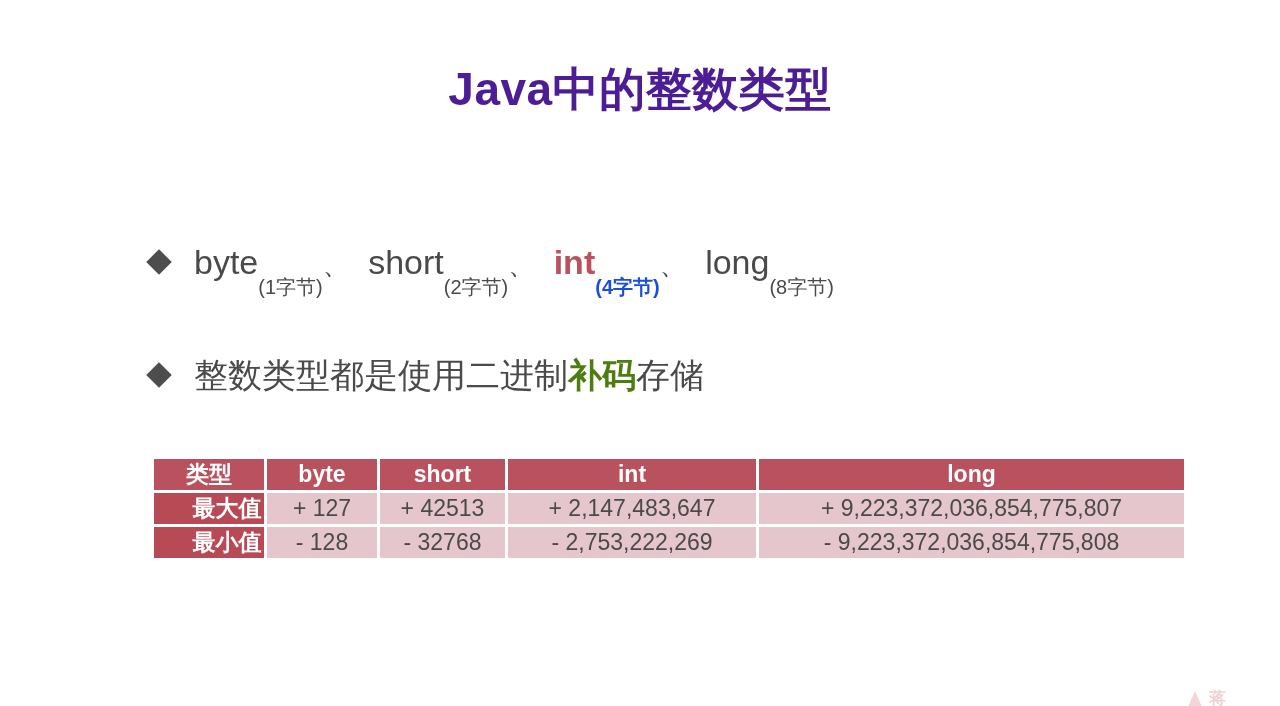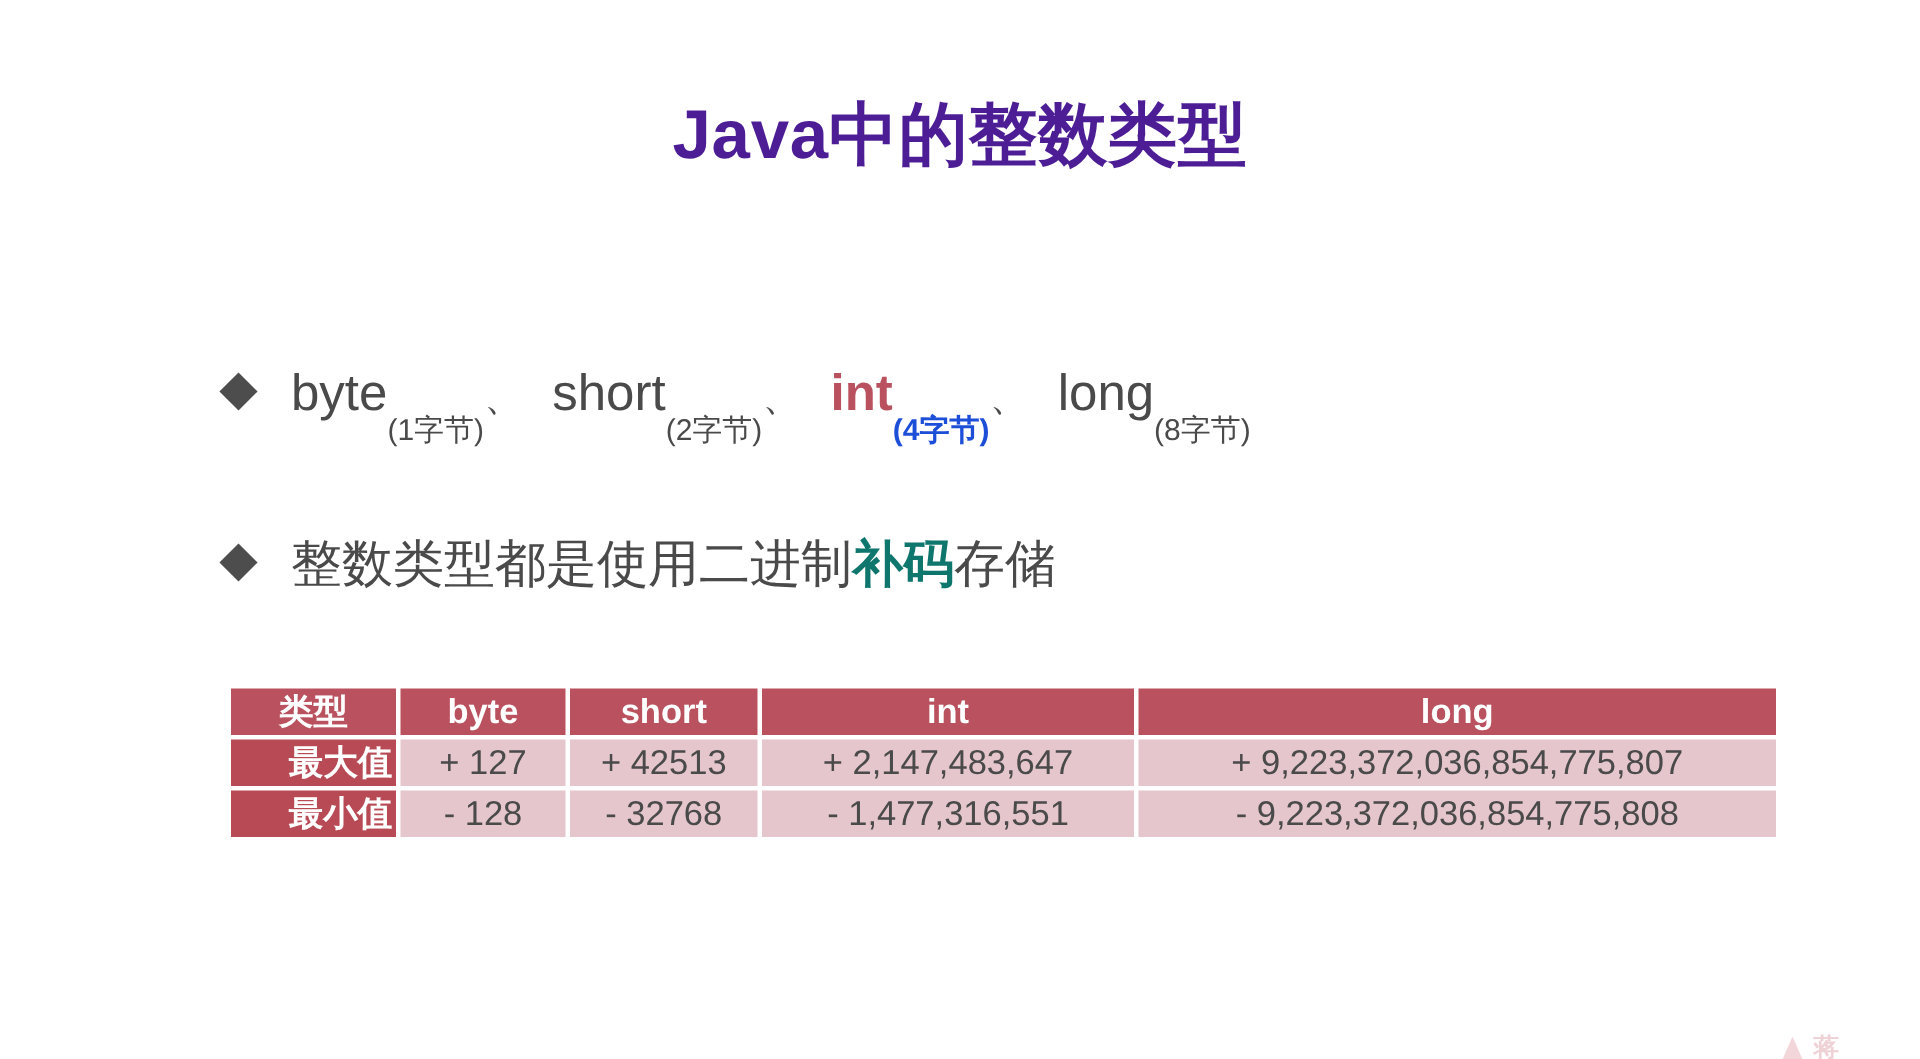--- a/index.html
+++ b/index.html
@@ -77,21 +77,21 @@
   }
   .bullet-text .gap {
     display: inline-block;
     width: 10px;
   }
   .bullet-text-2 {
     font-size: 34px;
     color: #4a4a4a;
   }
   .bullet-text-2 .accent {
-    color: #0f766e;
+    color: #4d7c0f;
     font-weight: bold;
   }
 
   
   .data-table {
     position: absolute;
     left: 151px;
     top: 456px;
     width: 1036px;
     border-collapse: separate;
@@ -199,21 +199,21 @@
       <th class="row-head">最大值</th>
       <td>+ 127</td>
       <td>+ 42513</td>
       <td>+ 2,147,483,647</td>
       <td>+ 9,223,372,036,854,775,807</td>
     </tr>
     <tr>
       <th class="row-head">最小值</th>
       <td>- 128</td>
       <td>- 32768</td>
-      <td>- 1,477,316,551</td>
+      <td>- 2,753,222,269</td>
       <td>- 9,223,372,036,854,775,808</td>
     </tr>
   </tbody>
 </table>
 
 <div class="watermark">
   <span class="wm-mark"></span>
   <span class="wm-text">蒋</span>
 </div>
 

